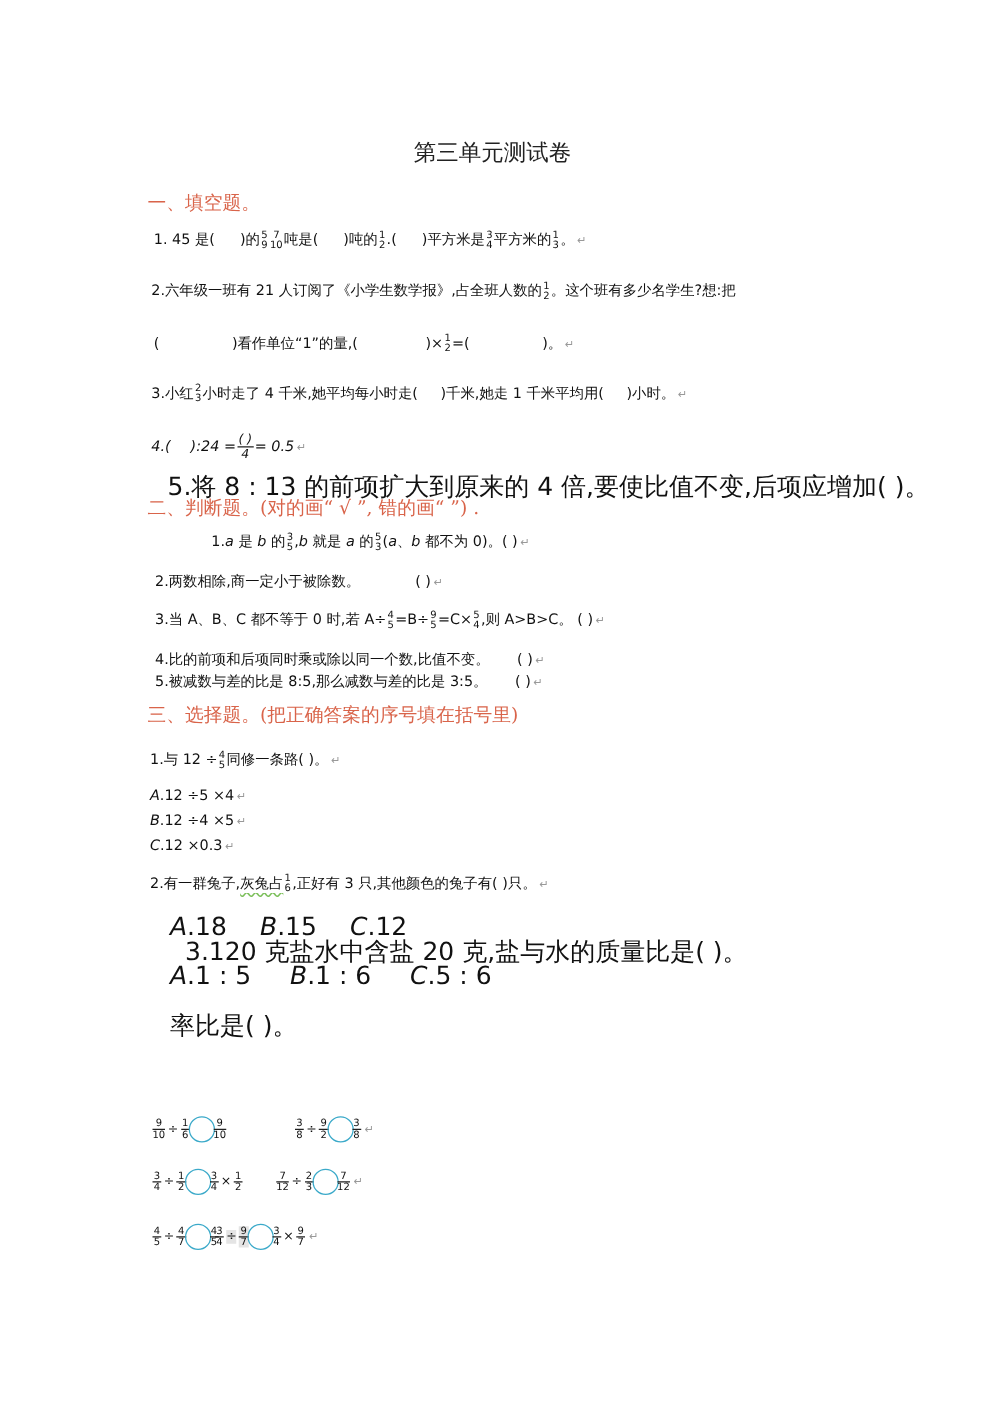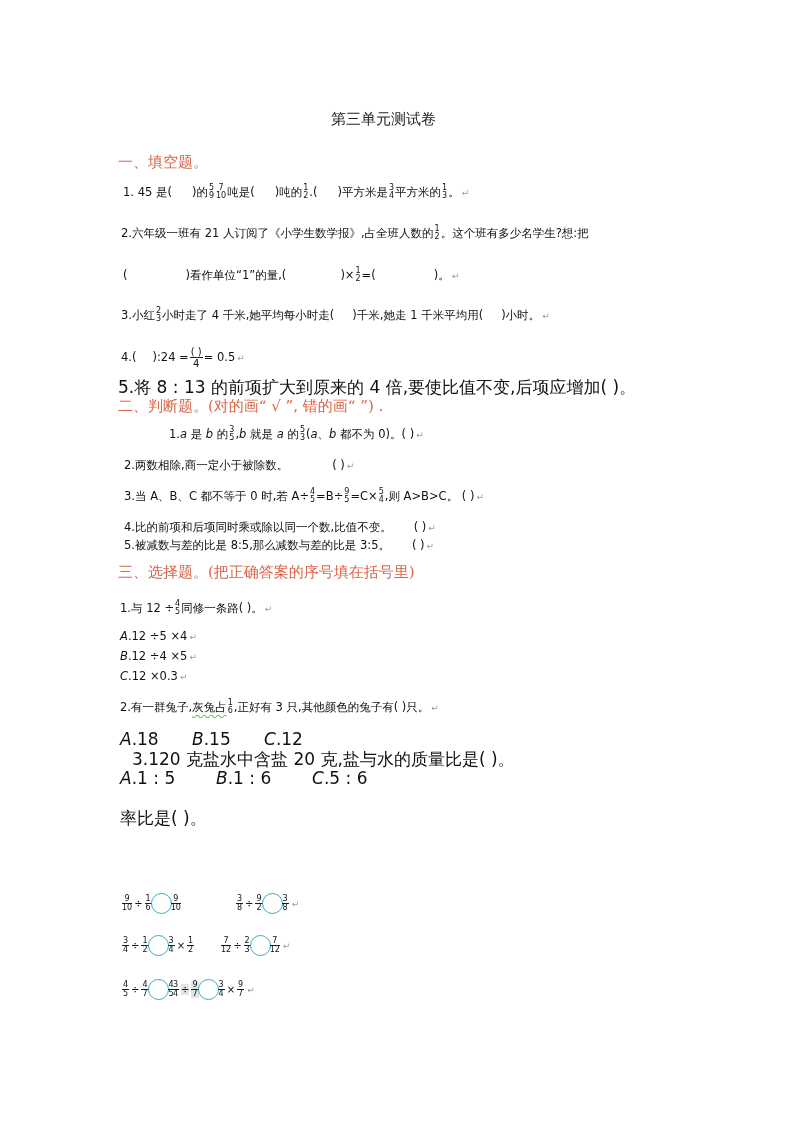--- a/index.html
+++ b/index.html
@@ -1,23 +1,23 @@
 <!DOCTYPE html>
 <html><head>
 <meta charset="utf-8">
 <style>
   html, body { margin: 0; padding: 0; background: #ffffff; }
   body { width: 793px; height: 1122px; position: relative; overflow: hidden;
          font-family: "DejaVu Sans", "Liberation Sans", sans-serif; color: #111; }
   .page { position: absolute; left: 0; top: 0; width: 793px; height: 1122px; }
   .abs { position: absolute; white-space: nowrap; }
-  .title { font-family: "DejaVu Serif", "Liberation Serif", serif; font-size: 15px; color: #222; }
+  .title { font-family: "DejaVu Serif", "Liberation Serif", serif; font-size: 18px; color: #222; }
   .sec { font-family: "DejaVu Serif", "Liberation Serif", serif; font-size: 15px; color: #d9644a; }
   .s { font-size: 11.5px; color: #111; }
-  .l { font-size: 17px; color: #111; }
+  .l { font-size: 20px; color: #111; margin-left: 16px; }
   .frac { display: inline-block; vertical-align: middle; text-align: center; font-size: 8px; line-height: 8px; margin: 0 1px; }
   .frac .n { display: block; }
   .frac .d { display: block; }
   .frac.bar .n { border-bottom: 1px solid #222; padding: 0 1px; }
   .frac.big { font-size: 10px; line-height: 11px; }
   .ret { color: #999; font-size: 9px; margin-left: 2px; }
   .it { font-style: italic; }
   .wavy { text-decoration: underline wavy #7bbf5a; text-underline-offset: 3px; }
   .circle { display: inline-block; width: 19px; height: 19px; border: 1.6px solid #3aa9c9; border-radius: 50%; vertical-align: middle; margin: 0 -2px; }
   .hl { background: #e4e4e4; }
@@ -41,21 +41,21 @@
     <span>2.六年级一班有 21 人订阅了《小学生数学报》,占全班人数的</span><span class="frac"><span class="n">1</span><span class="d">2</span></span><span>。这个班有多少名学生?想:把</span>
   </div>
   <div class="abs s" style="left:123px;top:267px;">
     <span>(</span><span style="display:inline-block;width:58px"></span><span>)看作单位“1”的量,(</span><span style="display:inline-block;width:54px"></span><span>)×</span><span class="frac"><span class="n">1</span><span class="d">2</span></span><span>=(</span><span style="display:inline-block;width:58px"></span><span>)。</span><span class="ret">↵</span>
   </div>
 
   <div class="abs s" style="left:121px;top:307px;">
     <span>3.小红</span><span class="frac"><span class="n">2</span><span class="d">3</span></span><span>小时走了 4 千米,她平均每小时走(</span><span style="display:inline-block;width:18px"></span><span>)千米,她走 1 千米平均用(</span><span style="display:inline-block;width:18px"></span><span>)小时。</span><span class="ret">↵</span>
   </div>
 
-  <div class="abs s" style="left:121px;top:346px;">
+  <div class="abs s" style="left:121px;top:346px;font-style:italic;">
     <span>4.(</span><span style="display:inline-block;width:16px"></span><span>):24 =</span><span class="frac bar big"><span class="n">(    )</span><span class="d">4</span></span><span>= 0.5</span><span class="ret">↵</span>
   </div>
 
   <div class="abs l" style="left:118px;top:376px;">5.将 8 : 13 的前项扩大到原来的 4 倍,要使比值不变,后项应增加(        )。</div>
 
   <div class="abs sec" style="left:118px;top:397px;">二、判断题。(对的画“ √ ”, 错的画“     ”) .</div>
 
   <div class="abs s" style="left:124px;top:426px;margin-left:45px;">
     <span>1.</span><span class="it">a</span><span> 是 </span><span class="it">b</span><span> 的</span><span class="frac"><span class="n">3</span><span class="d">5</span></span><span>,</span><span class="it">b</span><span> 就是 </span><span class="it">a</span><span> 的</span><span class="frac"><span class="n">5</span><span class="d">3</span></span><span>(</span><span class="it">a</span><span>、</span><span class="it">b</span><span> 都不为 0)。(        )</span><span class="ret">↵</span>
   </div>

